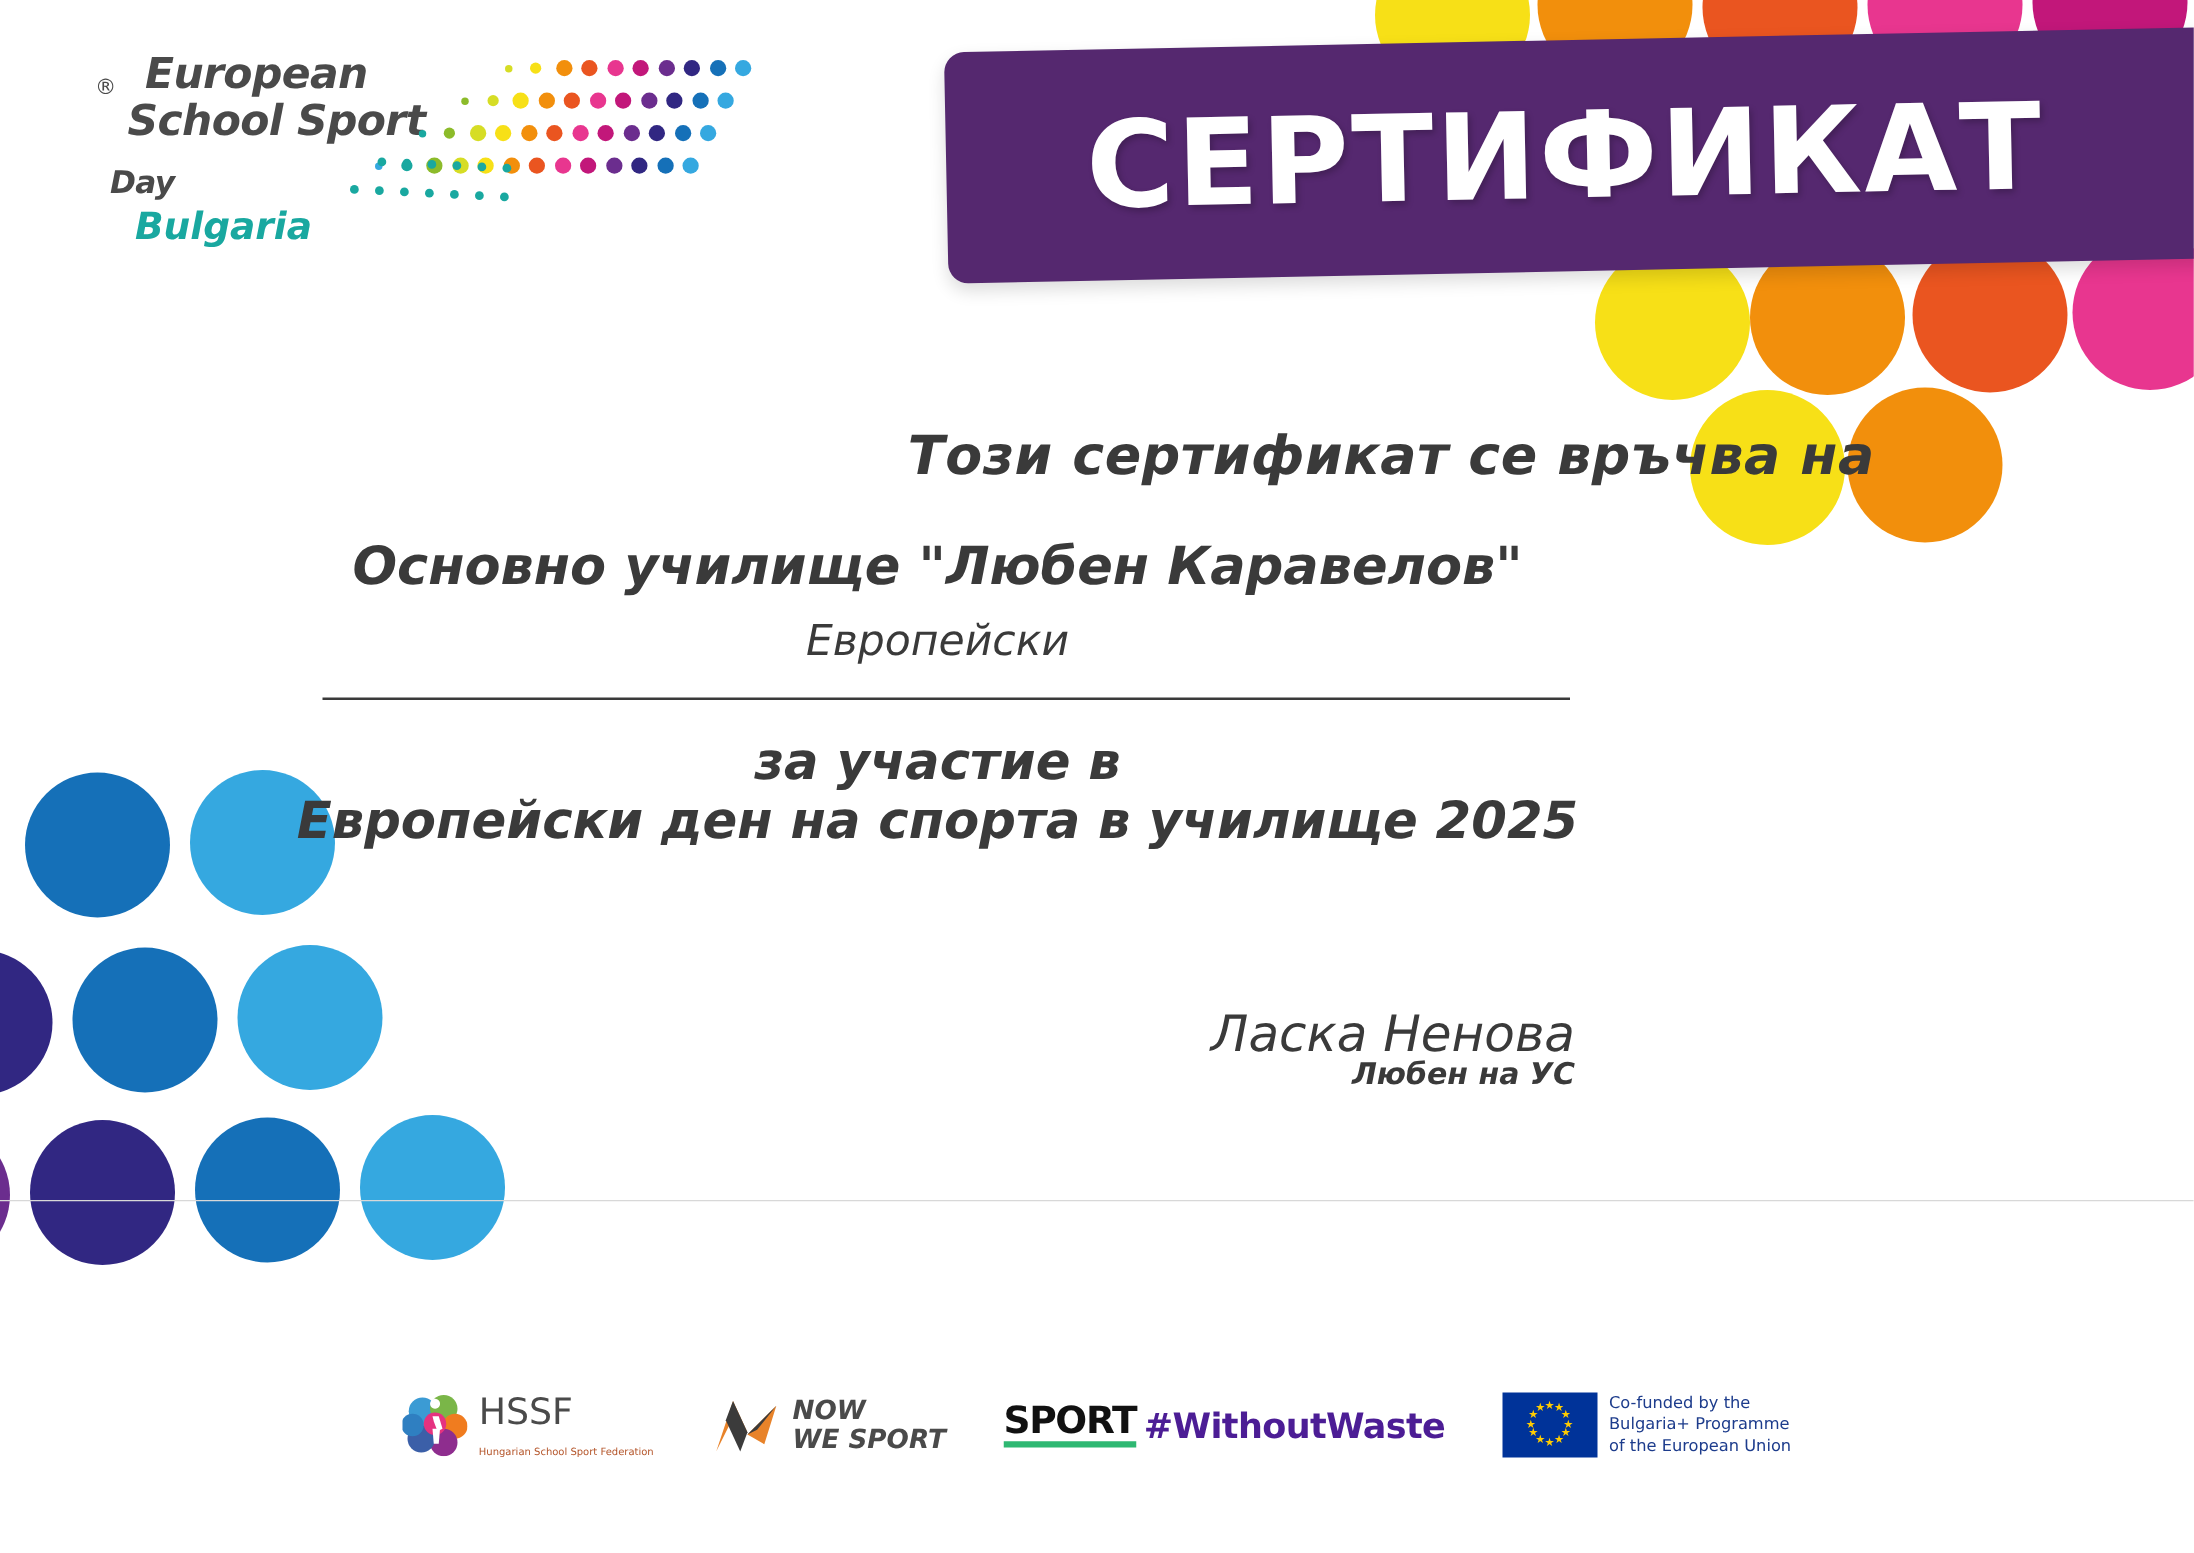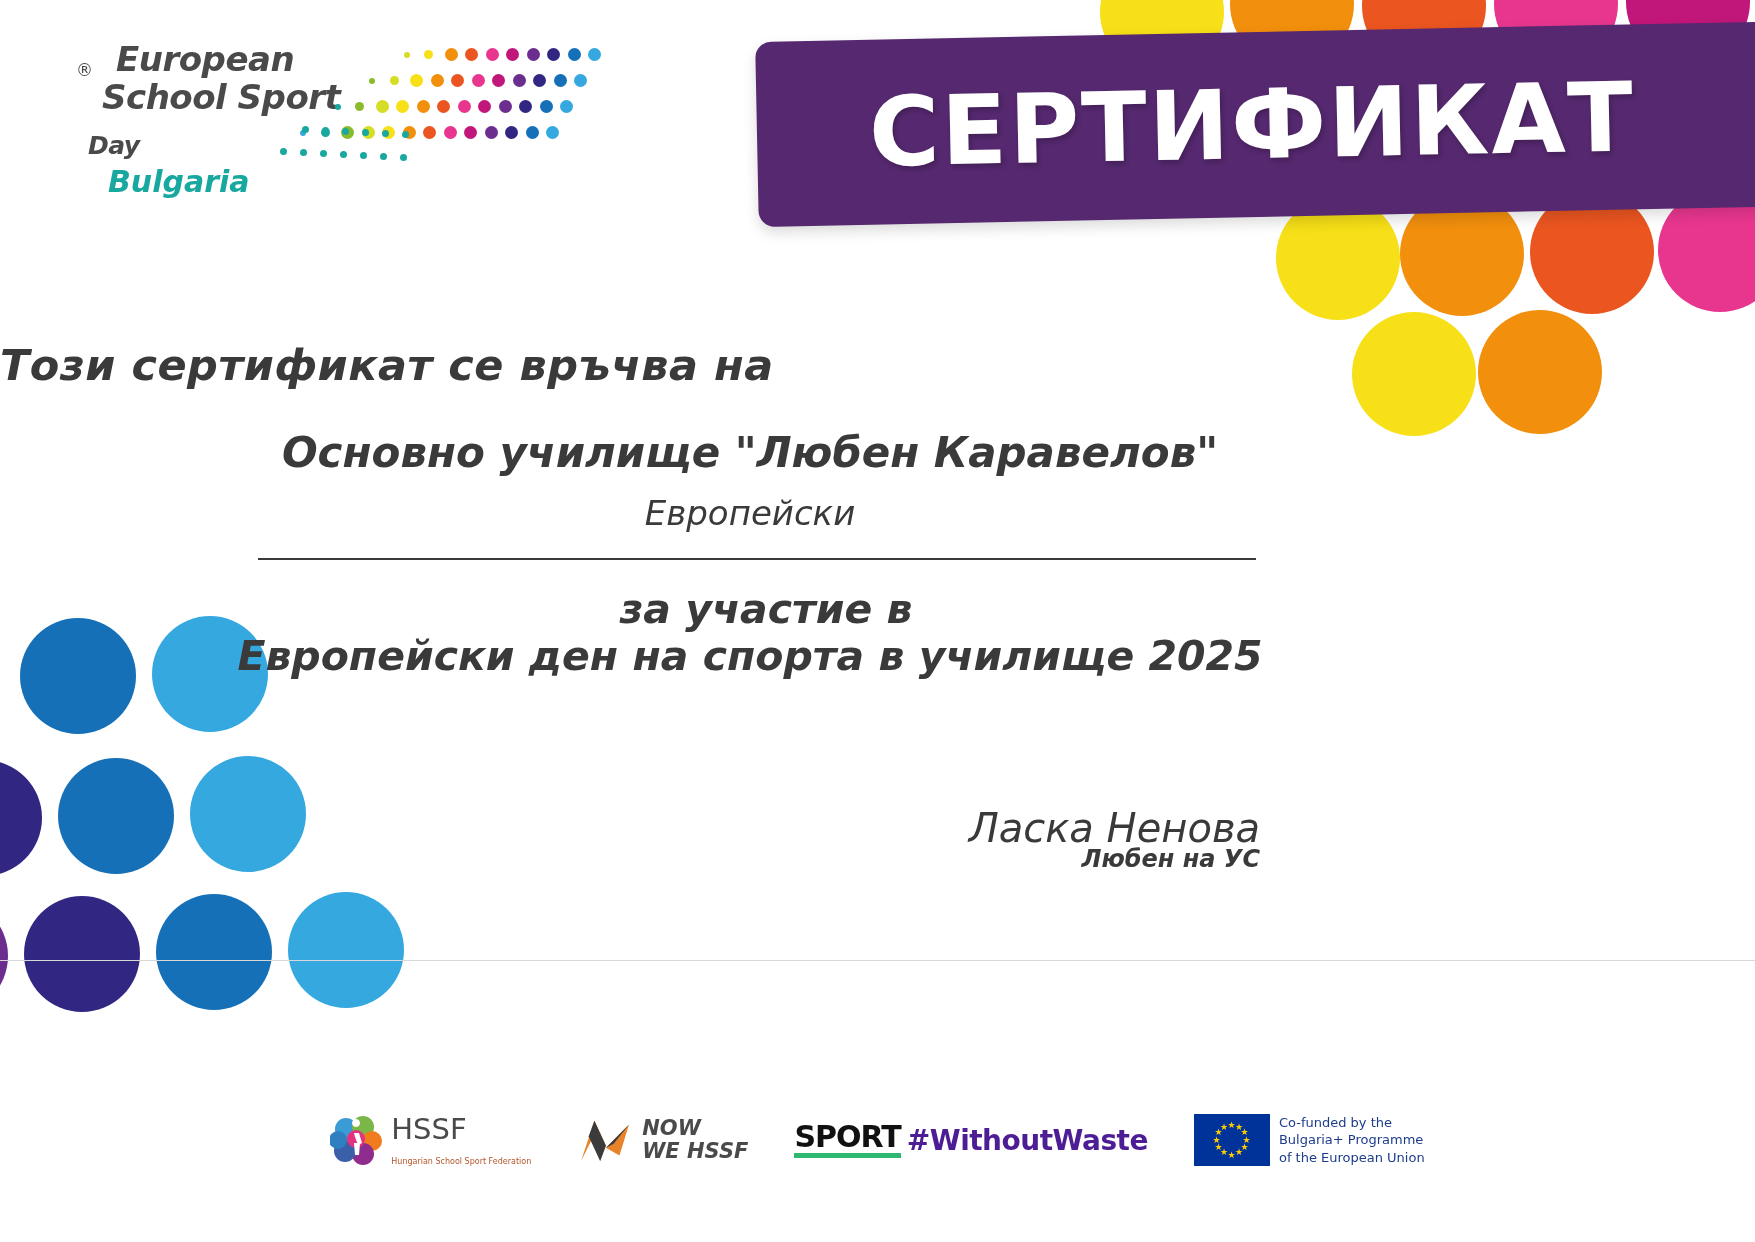--- a/index.html
+++ b/index.html
@@ -75,21 +75,21 @@
 
   
   .dots-bl { position:absolute; left:-60px; top:600px; width:440px; height:380px; pointer-events:none; }
   .dots-bl .d { position:absolute; border-radius:50%; }
 
   
   .body-text { position:absolute; left:0; top:0; width:1755px; }
 
   .t-intro {
     position:absolute; left:0; top:340px; width:1500px;
-    text-align:left;
+    text-align:right;
     font-family:"DejaVu Sans", sans-serif;
     font-style:italic; font-weight:bold;
     font-size:43px; color:#3a3a3a;
     letter-spacing:0.5px;
   }
   .t-recipient {
     position:absolute; left:0; top:428px; width:1500px;
     text-align:center;
     font-family:"DejaVu Sans", sans-serif;
     font-style:italic; font-weight:bold;
@@ -104,21 +104,21 @@
   }
   .divider {
     position:absolute; left:258px; top:558px; width:998px; height:2px;
     background:#3a3a3a;
   }
   .t-for {
     position:absolute; left:0; top:585px; width:1500px;
     text-align:center;
     font-family:"DejaVu Sans", sans-serif;
     font-style:italic; font-weight:bold;
-    font-size:41px; color:#3a3a3a;margin-left:16px;
+    font-size:41px; color:#3a3a3a;
   }
   .t-event {
     position:absolute; left:0; top:632px; width:1500px;
     text-align:center;
     font-family:"DejaVu Sans", sans-serif;
     font-style:italic; font-weight:bold;
     font-size:41px; color:#3a3a3a;
   }
 
   
@@ -330,21 +330,21 @@
 
     <div class="flogo">
       <svg class="nwm-mark" viewBox="0 0 58 52">
         <path d="M4 48 L18 6 L30 32 L22 32 L18 20 Z" fill="#e8832a"></path>
         <path d="M18 6 L30 32 L24 48 L12 22 Z" fill="#3b3b3b"></path>
         <path d="M30 34 L54 10 L44 42 Z" fill="#e8832a"></path>
         <path d="M30 34 L54 10 L38 30 Z" fill="#3b3b3b"></path>
       </svg>
       <div class="nwm-text">
         <div>NOW</div>
-        <div>WE HSSF</div>
+        <div>WE SPORT</div>
       </div>
     </div>
 
     <div class="flogo sww">
       <span class="sww-sport">SPORT</span>
       <span class="sww-tag">#WithoutWaste</span>
     </div>
 
     <div class="flogo">
       <div class="eu-flag">

